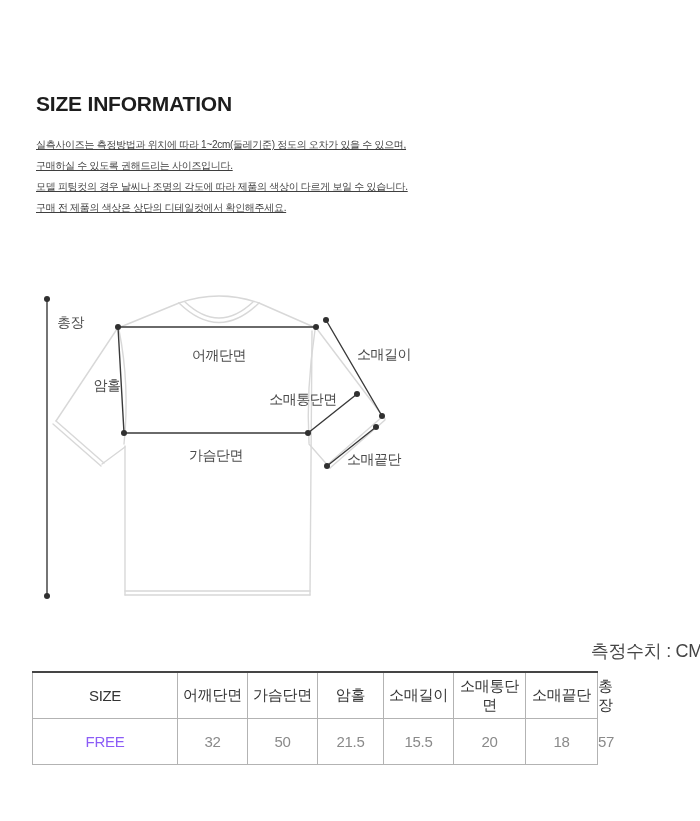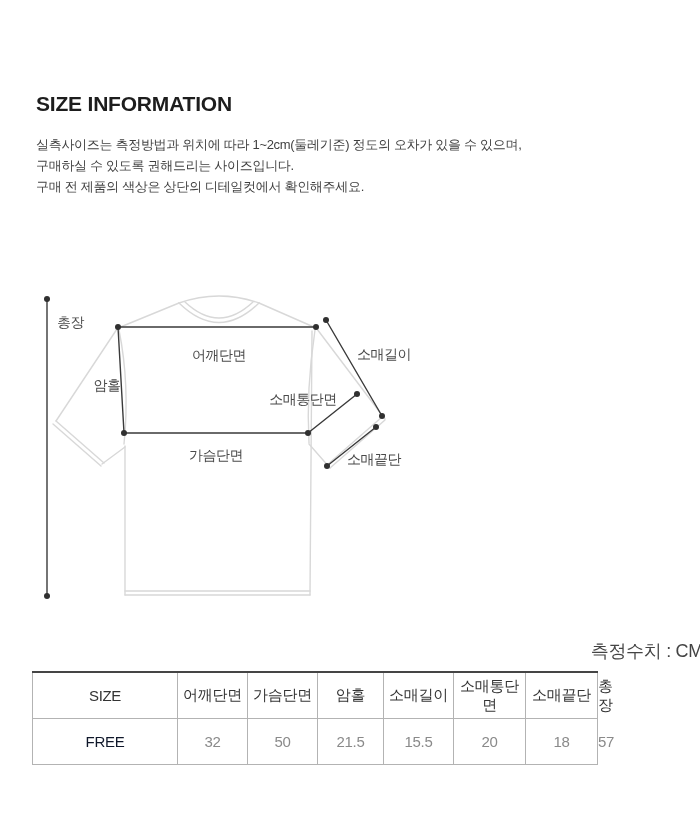--- a/index.html
+++ b/index.html
@@ -10,22 +10,23 @@
     font-family:"Liberation Sans","DejaVu Sans",sans-serif;
     overflow:hidden;
     padding-left:35px;
   }
   .title{
     position:absolute;left:36px;top:92px;
     font-size:21px;font-weight:700;color:#1d1d1d;letter-spacing:-0.2px;
   }
   .intro{
     position:absolute;left:36px;top:134px;
-    font-size:13px;line-height:21px;color:#3f3f3f;letter-spacing:-0.3px;
+    font-size:10px;line-height:21px;color:#3f3f3f;letter-spacing:-0.3px;
     white-space:nowrap;
+    text-decoration:underline;
   }
   .diagram{
     position:absolute;left:30px;top:283px;
   }
   .diagram text{
     font-family:"Liberation Sans","DejaVu Sans",sans-serif;
     font-size:14px;
     letter-spacing:-0.5px;
   }
   .unit-note{
@@ -43,32 +44,33 @@
   table.size-table th, table.size-table td{
     border:1px solid #b3b3b3;
     text-align:center;vertical-align:middle;
     height:45px;
     font-weight:400;
     letter-spacing:-0.3px;
     padding:0;
   }
   table.size-table th{font-size:15px;color:#333;}
   table.size-table td{font-size:15px;color:#8a8a8a;}
-  table.size-table td.size-cell{color:#0f172a;margin-left:27px;}
+  table.size-table td.size-cell{color:#8b5cf6;margin-left:27px;}
 </style>
 </head>
 <body>
 
 <div class="page">
 
   <div class="title">SIZE INFORMATION</div>
 
   <div class="intro">
     <div>실측사이즈는 측정방법과 위치에 따라 1~2cm(둘레기준) 정도의 오차가 있을 수 있으며,</div>
     <div>구매하실 수 있도록 권해드리는 사이즈입니다.</div>
+    <div>모델 피팅컷의 경우 날씨나 조명의 각도에 따라 제품의 색상이 다르게 보일 수 있습니다.</div>
     <div>구매 전 제품의 색상은 상단의 디테일컷에서 확인해주세요.</div>
   </div>
 
   <svg class="diagram" width="410" height="325" viewBox="30 283 410 325" xmlns="http://www.w3.org/2000/svg">
 
     <g fill="none" stroke="#d8d8d8" stroke-width="1.4" stroke-linecap="round">
 
       <path d="M 179,303 Q 219,289 259,303"></path>
       <path d="M 179,303 Q 219,342 259,303"></path>
       <path d="M 185,302 Q 219,334 253,302"></path>

